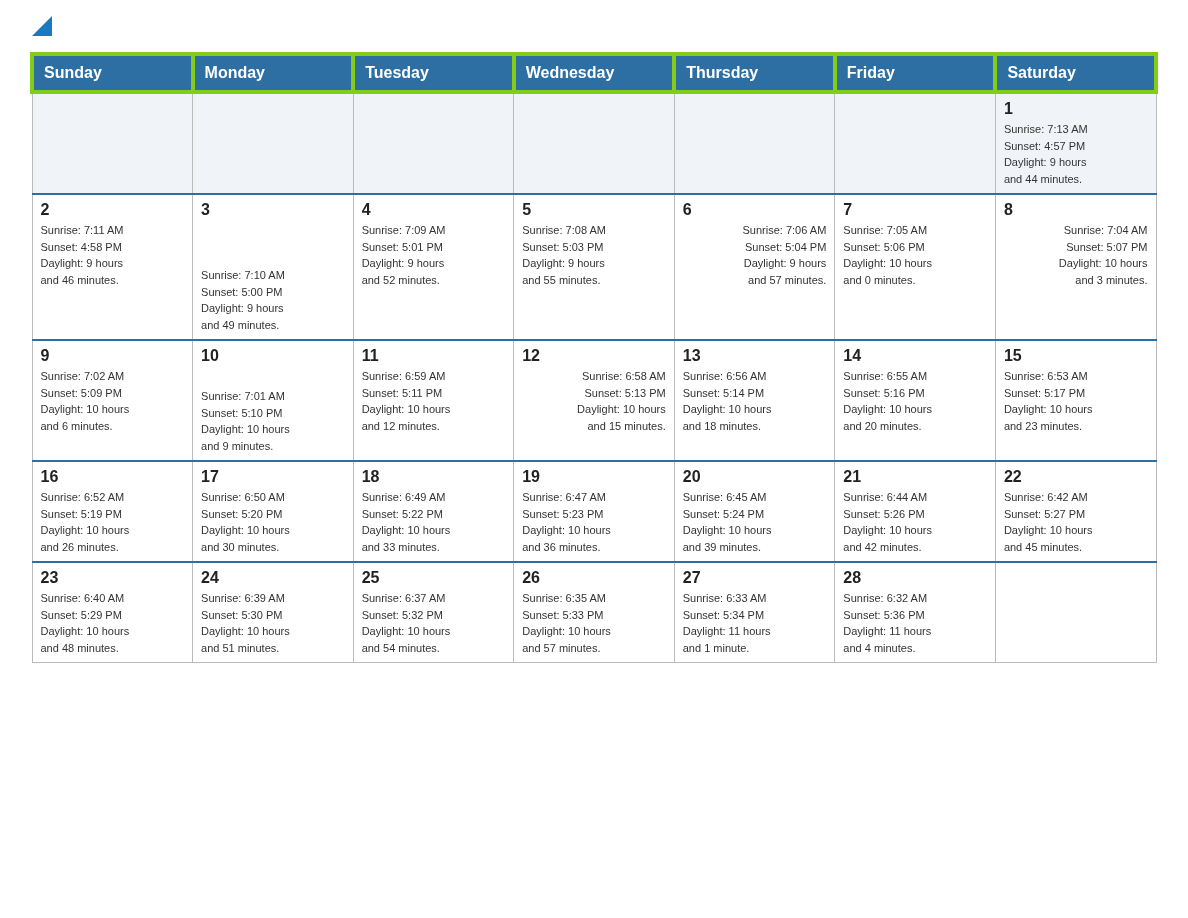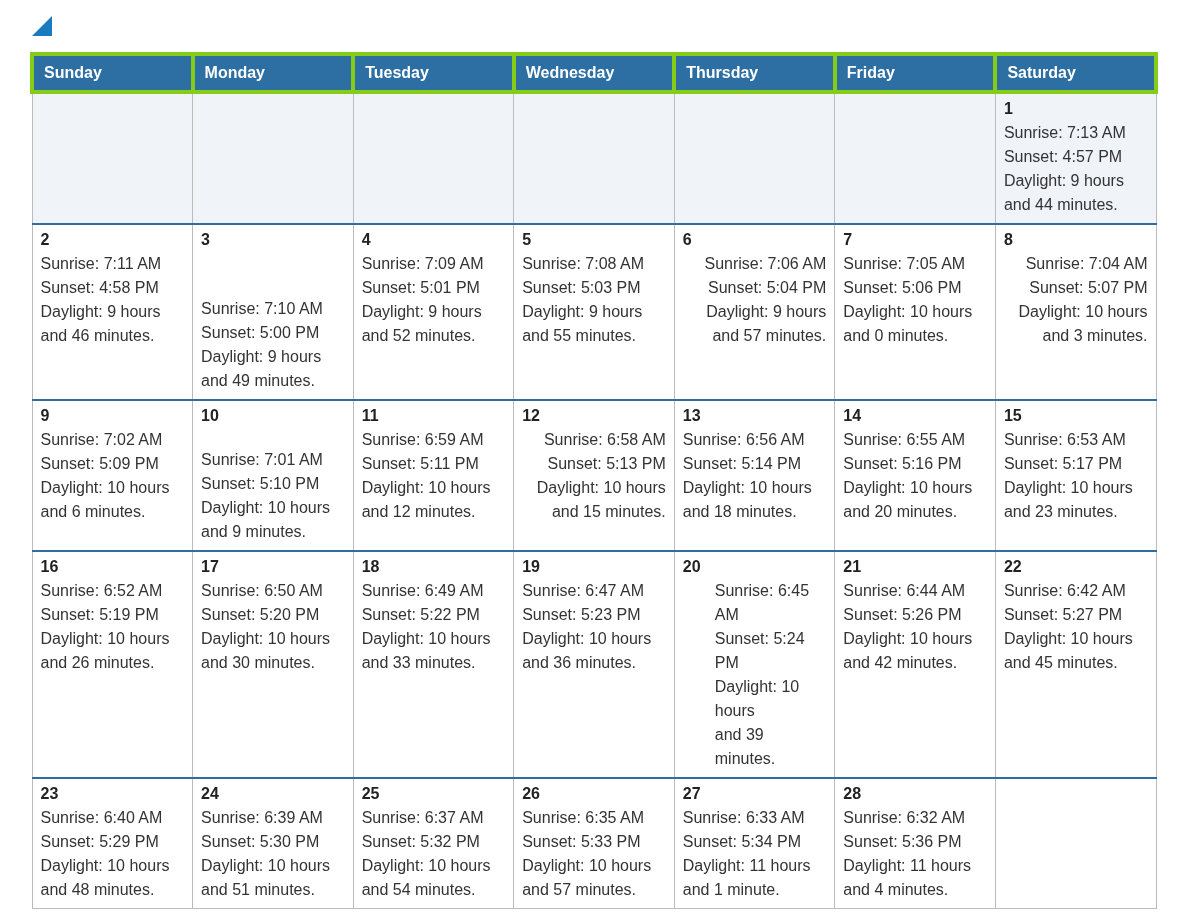--- a/index.html
+++ b/index.html
@@ -79,21 +79,21 @@
       background: #f0f4f8;
     }
     .day-number {
       font-size: 16px;
       font-weight: bold;
       color: #222;
       display: block;
       margin-bottom: 3px;
     }
     .day-info {
-      font-size: 16px;
+      font-size: 11px;
       color: #333;
       line-height: 1.5;
     }
     .empty-cell {
       background: #f7f9fb;
     }
     .week-row td {
       border-top: 2px solid #2d6fa3;
     }
   </style>
@@ -270,21 +270,21 @@
         </td>
         <td>
           <span class="day-number">19</span>
           <div class="day-info" style="white-space: pre-line;">Sunrise: 6:47 AM
 Sunset: 5:23 PM
 Daylight: 10 hours
 and 36 minutes.</div>
         </td>
         <td>
           <span class="day-number">20</span>
-          <div class="day-info" style="white-space: pre-line; margin-left: 32px;">Sunrise: 6:45 AM
+          <div class="day-info" style="white-space: pre-line;">Sunrise: 6:45 AM
 Sunset: 5:24 PM
 Daylight: 10 hours
 and 39 minutes.</div>
         </td>
         <td>
           <span class="day-number">21</span>
           <div class="day-info" style="white-space: pre-line;">Sunrise: 6:44 AM
 Sunset: 5:26 PM
 Daylight: 10 hours
 and 42 minutes.</div>

